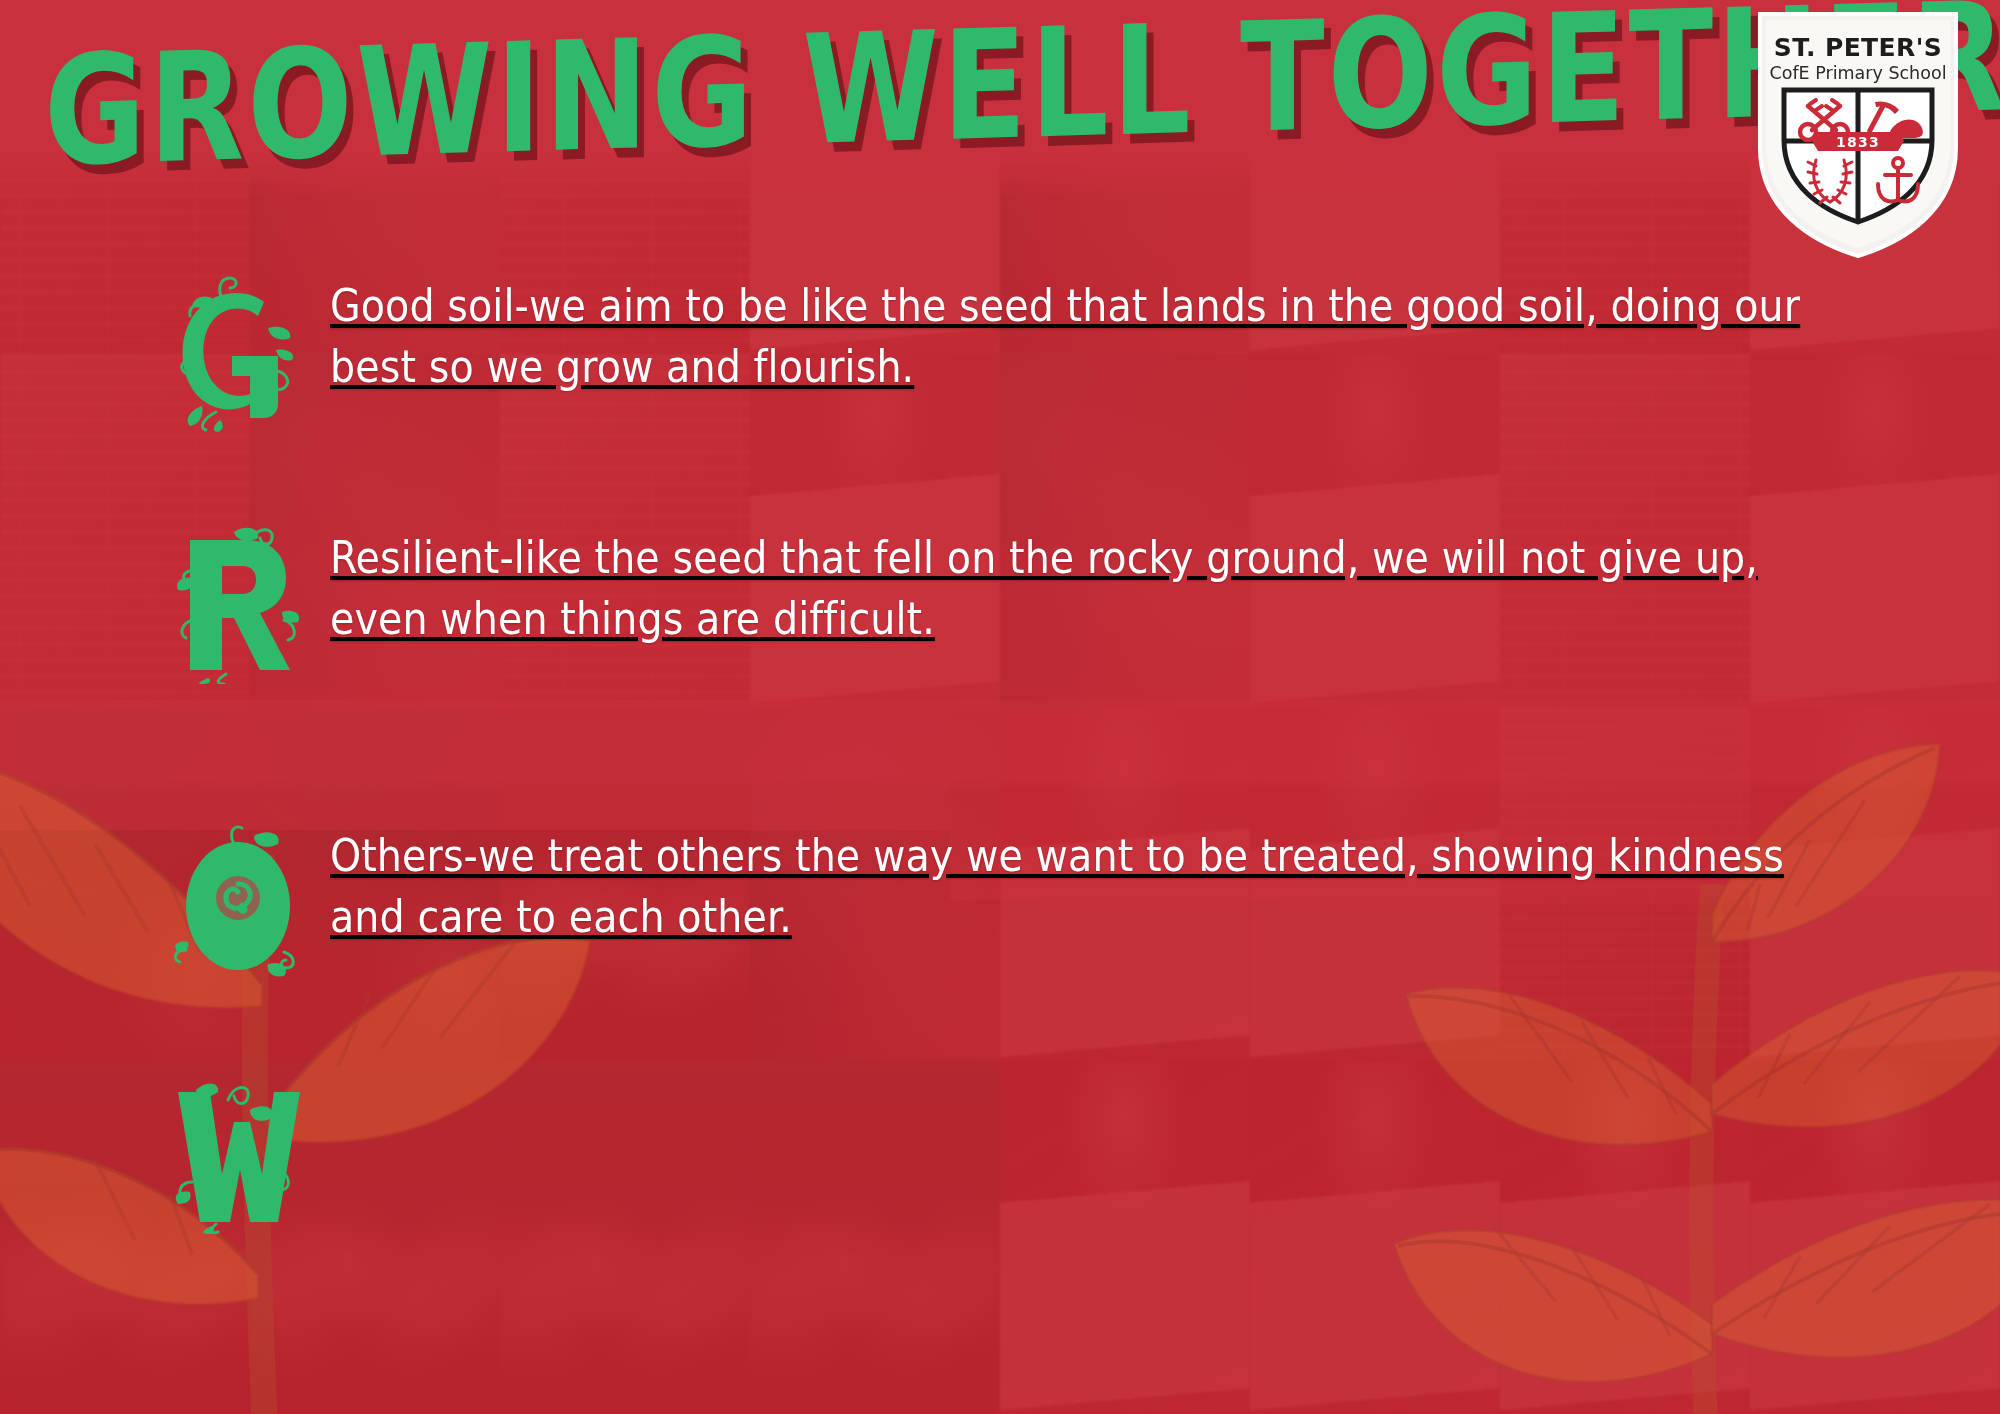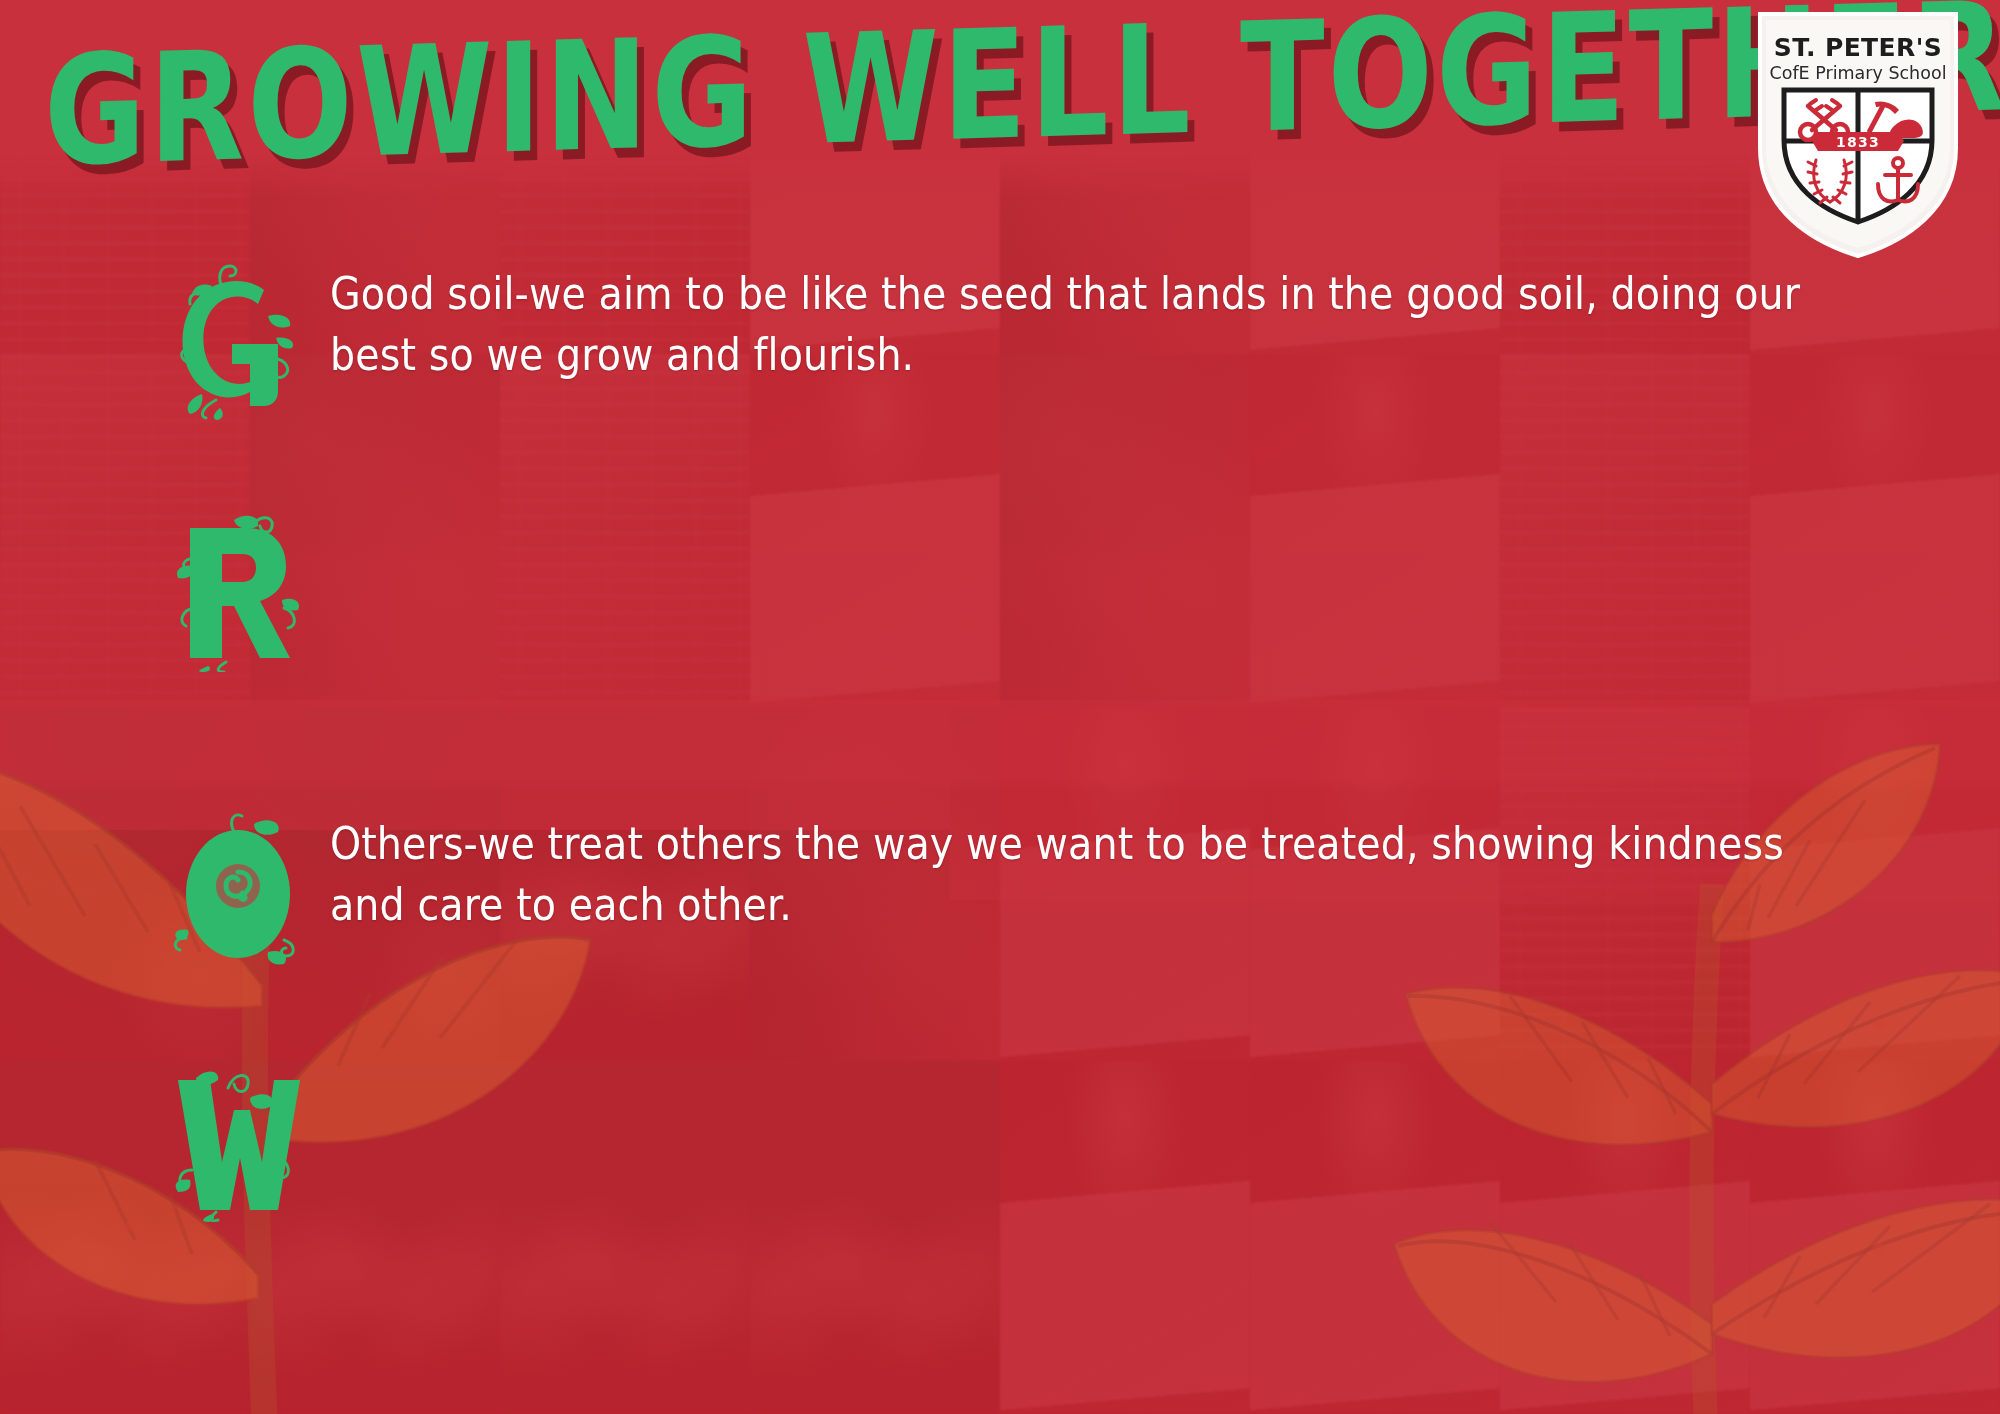--- a/index.html
+++ b/index.html
@@ -139,21 +139,22 @@
     right: 36px;
     top: 8px;
     width: 212px;
     height: 250px;
   }
 
   
   .values {
     position: absolute;
     left: 0; right: 0;
-    top: 260px;
+    top: 272px;
+    text-decoration: underline;
   }
   .value-row {
     position: relative;
     display: flex;
     align-items: flex-start;
     padding-left: 178px;
     padding-right: 168px;
     margin-bottom: 66px;
     min-height: 186px;
   }
@@ -379,20 +380,21 @@
           <path d="M112 96 C 124 100 126 114 116 116"></path>
           <path d="M54 150 C 44 156 44 160 52 160"></path>
         </g>
         <g fill="#2fb96d">
           <path d="M62 8 C 74 0 88 4 86 14 C 76 20 64 16 62 8 Z"></path>
           <path d="M22 54 C 10 52 2 58 6 66 C 16 68 24 62 22 54 Z"></path>
           <path d="M110 88 C 122 84 130 90 126 98 C 116 100 110 96 110 88 Z"></path>
           <path d="M36 154 C 26 158 24 160 32 160 C 38 160 40 156 36 154 Z"></path>
         </g>
       </svg>
+      <div class="value-text">Resilient-like the seed that fell on the rocky ground, we will not give up, even when things are difficult.</div>
     </div>
 
     <div class="value-row row-o">
       <svg class="letter-mark" viewBox="0 0 132 160">
         <ellipse cx="66" cy="84" rx="52" ry="64" fill="#2fb96d"></ellipse>
         <g>
           <circle cx="66" cy="76" r="22" fill="#c9303d" fill-opacity="0.62"></circle>
           <path d="M66 62 C 78 62 82 74 74 82 C 66 90 54 86 54 76 C 54 68 62 64 66 70" fill="none" stroke="#2fb96d" stroke-width="5" stroke-linecap="round"></path>
           <path d="M70 80 C 76 84 78 90 72 92 C 66 92 64 86 68 82 Z" fill="#2fb96d"></path>
         </g>

